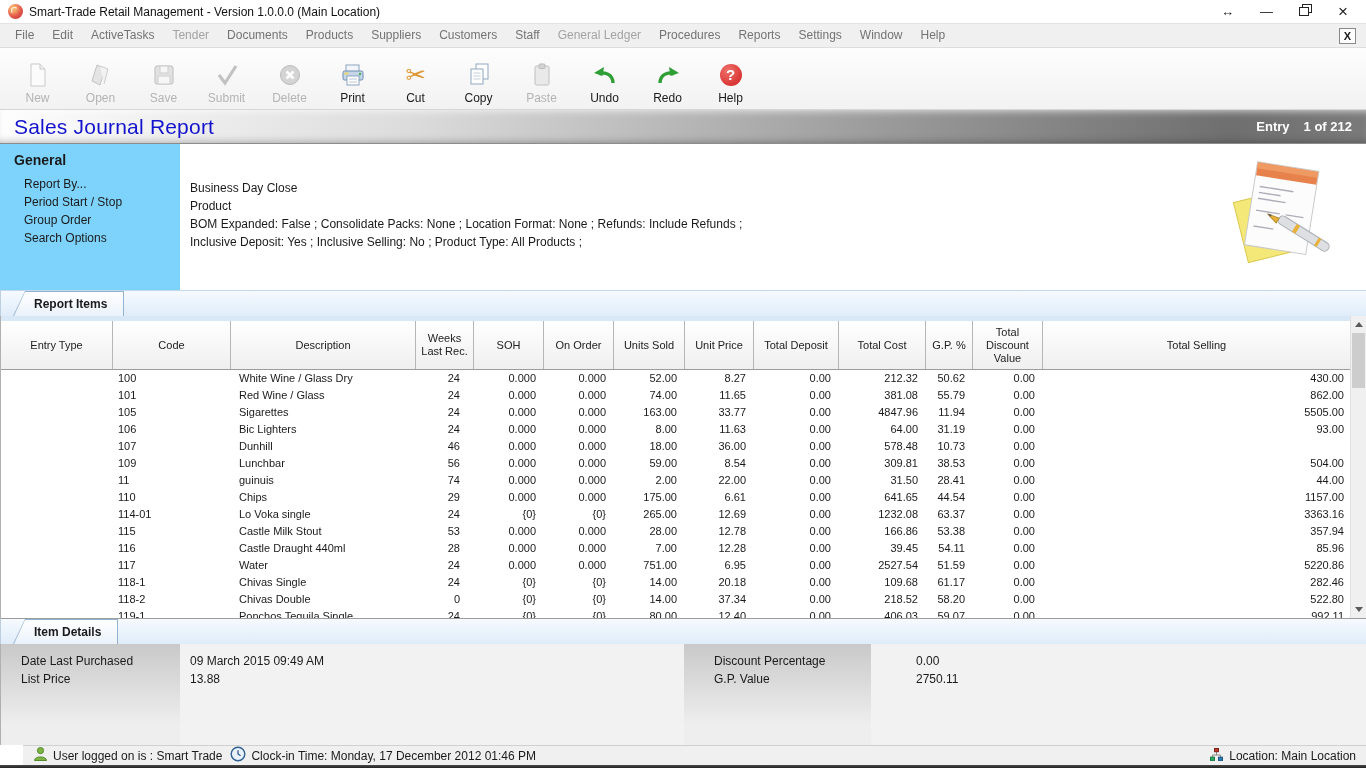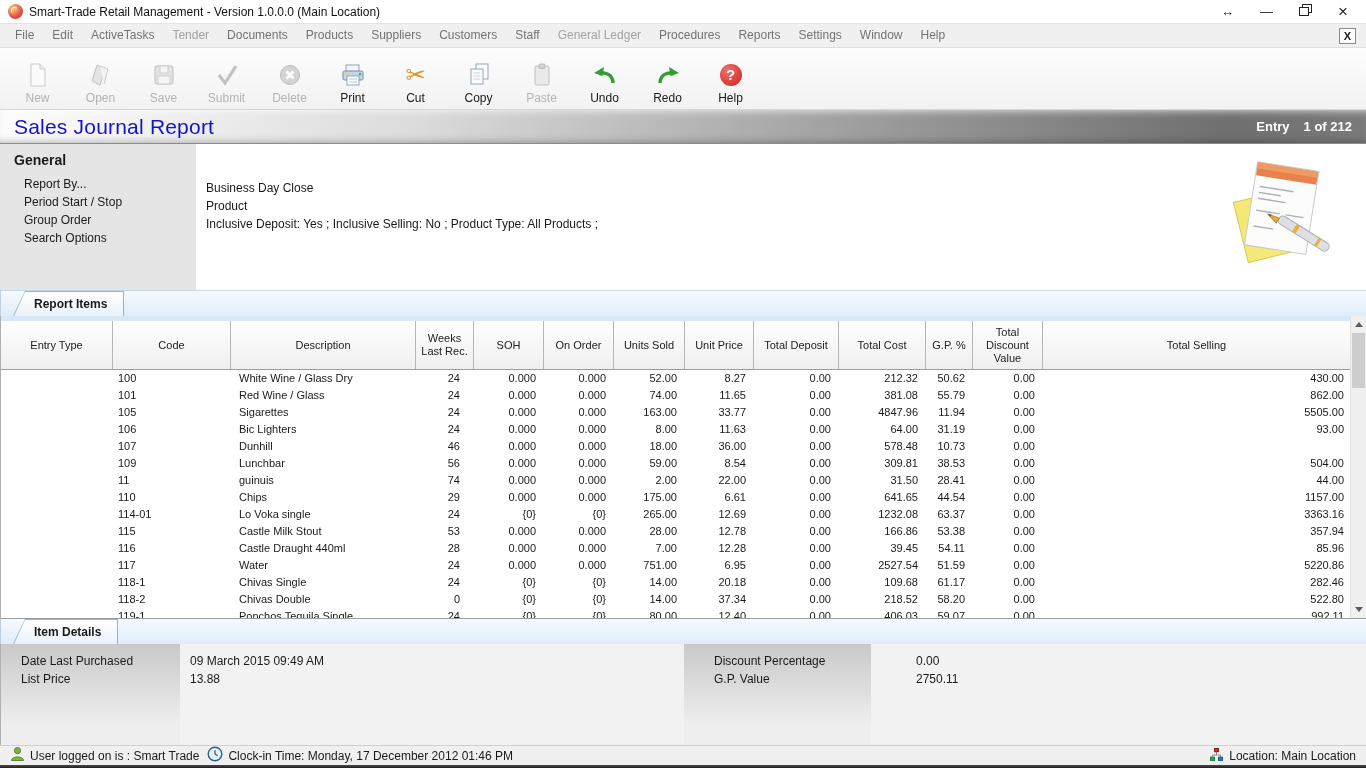--- a/index.html
+++ b/index.html
@@ -38,21 +38,21 @@
 
   
   .report-header { height:34px; background:linear-gradient(to right,#fdfdfd 0%,#dcdcdc 30%,#9a9a9a 65%,#6f6f6f 90%,#7a7a7a 100%);
     display:flex; align-items:center; justify-content:space-between; padding:0 14px; border-bottom:1px solid #8c8c8c;
     box-shadow:inset 0 -6px 8px -6px rgba(0,0,0,.35), inset 0 6px 8px -6px rgba(255,255,255,.9); }
   .report-title { font-size:21px; font-weight:normal; color:#1313cd; letter-spacing:.2px; }
   .entry-wrap { color:#ffffff; font-size:13px; font-weight:600; display:flex; gap:14px; }
 
   
   .general-section { height:146px; background:#ffffff; position:relative; display:flex; }
-  .general-panel { width:196px; background:#e5e5e5; padding:8px 0 0 14px; height:100%; }
+  .general-panel { width:180px; background:#7dd3fc; padding:8px 0 0 14px; height:100%; }
   .general-heading { font-size:14px; font-weight:bold; margin-bottom:7px; }
   .general-label { line-height:18px; padding-left:10px; font-size:12px; color:#1a1a1a; }
   .general-values { padding:35px 0 0 10px; flex:1; }
   .general-value { line-height:18px; font-size:12px; }
   .notes-art { position:absolute; right:30px; top:12px; }
 
   
   .tab-strip { height:26px; background:linear-gradient(#f6faff,#dfecf9); border-top:1px solid #c3d8ee;
     border-left:1px solid #bccee0; display:flex; align-items:flex-end; padding-left:12px; position:relative; }
   .tab-outer { height:25px; clip-path:polygon(12px 0,100% 0,100% 100%,0 100%); background:#93b3d3; padding:1px 1px 0 1px; }
@@ -87,21 +87,21 @@
   .details-panel { height:101px; background:#f2f2f2; border-left:1px solid #b0b0b0; display:flex; }
   .dcol { padding-top:8px; }
   .dcol .dline { line-height:18px; font-size:12px; }
   .dlabels1 { width:179px; background:linear-gradient(#c9c9c9,#eeeeee 80%); padding-left:20px; }
   .dvalues1 { width:504px; padding-left:10px; }
   .dlabels2 { width:187px; background:linear-gradient(#c9c9c9,#eeeeee 80%); padding-left:30px; }
   .dvalues2 { flex:1; padding-left:45px; }
 
   
   .status-bar { height:20px; background:#f0f0f0; border-top:1px solid #d0d0d0; display:flex; align-items:center;
-    padding:0 10px; justify-content:space-between; }
+    padding:0 10px; justify-content:space-between;margin-left:23px; }
   .status-left { display:flex; align-items:center; gap:8px; }
   .status-item { display:flex; align-items:center; gap:5px; font-size:12px; color:#1a1a1a; }
   .bottom-strip { height:3px; background:linear-gradient(#4a4a4a,#222); }
 </style>
 </head>
 <body>
 
 <div class="title-bar">
   <span class="app-icon"></span>
   <span class="title-text">Smart-Trade Retail Management - Version 1.0.0.0  (Main Location)</span>
@@ -259,20 +259,21 @@
   <div class="general-panel">
     <div class="general-heading">General</div>
     <div class="general-label">Report By...</div>
     <div class="general-label">Period Start / Stop</div>
     <div class="general-label">Group Order</div>
     <div class="general-label">Search Options</div>
   </div>
   <div class="general-values">
     <div class="general-value">Business Day Close</div>
     <div class="general-value">Product</div>
+    <div class="general-value">BOM Expanded: False ; Consolidate Packs: None ; Location Format: None ; Refunds: Include Refunds ;</div>
     <div class="general-value">Inclusive Deposit: Yes ; Inclusive Selling: No ; Product Type: All Products ;</div>
   </div>
   <div class="notes-art">
     <svg width="115" height="120" viewBox="0 0 115 120">
       <g transform="rotate(-14 50 65)">
           <rect x="18" y="38" width="58" height="62" fill="#f4e878" stroke="#d9c850"></rect>
         </g>
       <g transform="rotate(9 60 50)">
         <rect x="30" y="10" width="62" height="84" fill="#fcfcfc" stroke="#c8c8c8"></rect>
         <rect x="30.5" y="10.5" width="61" height="13" fill="#e8824d"></rect>

